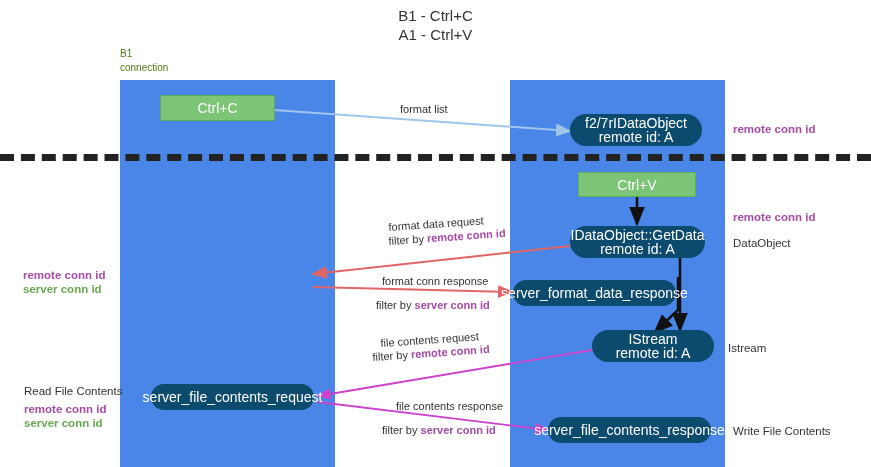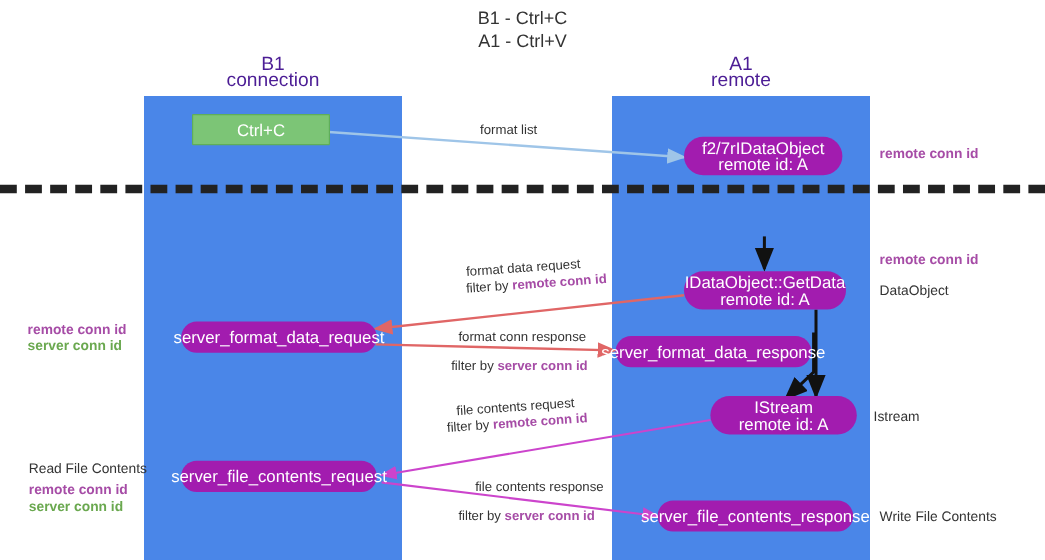--- a/index.html
+++ b/index.html
@@ -16,35 +16,35 @@
   #lane-b1{left:120px;top:80px;width:215px;height:387px;}
   #lane-a1{left:510px;top:80px;width:215px;height:387px;}
 
   
   #title{
     position:absolute;left:0;top:6px;width:871px;
     text-align:center;font-size:15px;color:#333;line-height:19px;
     white-space:pre-line;
   }
   .lane-head{
-    position:absolute;text-align:center;font-size:16px;color:#4c1d95;
+    position:absolute;text-align:left;font-size:10px;color:#4d7c0f;
     line-height:14px;white-space:pre-line;width:215px;
   }
   #head-b1{left:120px;top:47px;}
   #head-a1{left:510px;top:47px;}
 
   
   .box{
     position:absolute;box-sizing:border-box;
     display:flex;align-items:center;justify-content:center;
     text-align:center;color:#ffffff;font-size:14px;line-height:14px;
     white-space:pre-line;border-radius:1px;
   }
   .green{background:#7cc576;border:1px solid #5fae5a;}
-  .orange{background:#a21caf;border-radius:16px;}
+  .orange{background:#0c4a6e;border-radius:16px;}
 
   
   .slabel{
     position:absolute;font-size:11.5px;line-height:14px;
     white-space:pre-line;
   }
   .purple{color:#a64ca6;font-weight:bold;}
   .green-t{color:#6aa84f;font-weight:bold;}
   .dark{color:#333333;font-weight:normal;}
 
@@ -72,22 +72,20 @@
 <div id="stage">
 
   <div class="lane" id="lane-b1"></div>
   <div class="lane" id="lane-a1"></div>
 
   <div id="title">B1 - Ctrl+C
 A1 - Ctrl+V</div>
 
   <div class="lane-head" id="head-b1">B1
 connection</div>
-  <div class="lane-head" id="head-a1">A1
-remote</div>
 
   <svg id="wires">
     <defs>
       <marker id="ah-blue" markerWidth="9" markerHeight="9" refX="7" refY="3.2" orient="auto">
         <path d="M0,0 L8,3.2 L0,6.4 z" fill="#9fc5e8"></path>
       </marker>
       <marker id="ah-black" markerWidth="9" markerHeight="9" refX="7" refY="3.2" orient="auto">
         <path d="M0,0 L8,3.2 L0,6.4 z" fill="#111111"></path>
       </marker>
       <marker id="ah-red" markerWidth="9" markerHeight="9" refX="7" refY="3.2" orient="auto">
@@ -116,25 +114,25 @@
     <line x1="592" y1="350" x2="318" y2="396" stroke="#cc44cc" stroke-width="1.8" marker-end="url(#ah-magenta)"></line>
 
     <line x1="318" y1="402" x2="548" y2="430" stroke="#cc44cc" stroke-width="1.8" marker-end="url(#ah-magenta)"></line>
   </svg>
 
   <div class="box green" style="left:160px;top:95px;width:115px;height:26px;">Ctrl+C</div>
 
   <div class="box orange" style="left:570px;top:114px;width:132px;height:32px;">f2/7rIDataObject
 remote id: A</div>
 
+  <div class="box green" style="left:578px;top:172px;width:118px;height:25px;">Ctrl+V</div>
 
   <div class="box orange" style="left:570px;top:226px;width:135px;height:32px;">IDataObject::GetData
 remote id: A</div>
 
-  <div class="box orange" style="left:151px;top:268px;width:163px;height:26px;">server_format_data_request</div>
 
   <div class="box orange" style="left:513px;top:280px;width:163px;height:26px;">server_format_data_response</div>
 
   <div class="box orange" style="left:592px;top:330px;width:122px;height:32px;">IStream
 remote id: A</div>
 
   <div class="box orange" style="left:548px;top:417px;width:163px;height:26px;">server_file_contents_response</div>
 
   <div class="box orange" style="left:151px;top:384px;width:163px;height:26px;">server_file_contents_request</div>
 

